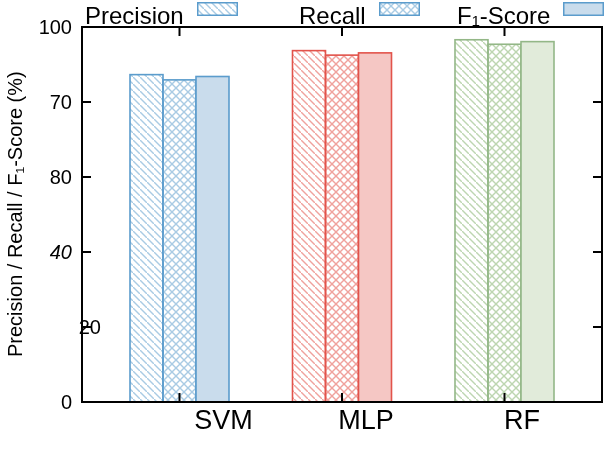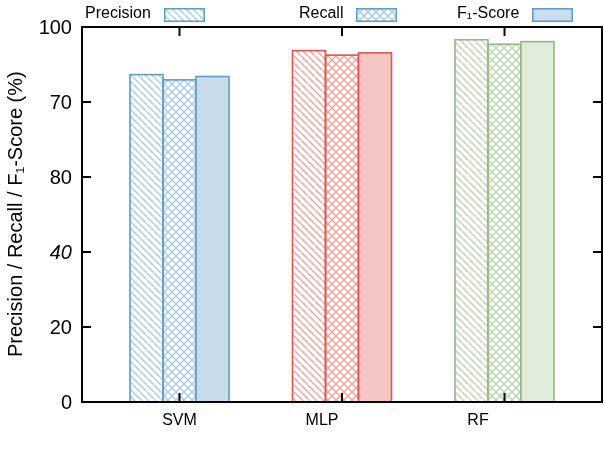--- a/index.html
+++ b/index.html
@@ -6,36 +6,36 @@
   .canvas {
     position:relative; width:604px; height:472px; background:#ffffff;
     font-family:"Liberation Sans", sans-serif; color:#000; overflow:hidden;
   }
   .plot-svg { position:absolute; left:0; top:0; }
   .ytick-label {
     position:absolute; width:60px; text-align:right;
     font-size:20px; line-height:20px; height:20px;
   }
   .xtick-label {
-    position:absolute; font-size:16px; line-height:20px;
-    transform:translateX(-50%); white-space:nowrap;
+    position:absolute; font-size:27px; line-height:20px;
+    transform:translateX(-50%); white-space:nowrap;margin-left:44px;
   }
   .xaxis-title {
     position:absolute; left:82px; width:520px; top:443px;
     text-align:center; font-size:20px;
   }
   .yaxis-title {
     position:absolute; left:2px; top:27px; height:375px; width:26px;
     writing-mode:vertical-rl; transform:rotate(180deg);
     display:flex; align-items:center; justify-content:center;
     font-size:20px; white-space:nowrap;
   }
   .legend-entry {
     position:absolute; top:2px; height:20px;
-    display:flex; align-items:flex-end; font-size:16px; white-space:nowrap;
+    display:flex; align-items:flex-start; font-size:24px; white-space:nowrap;
   }
   .legend-entry .swatch { margin-left:13px; display:block; }
   .le-0 { left:85px; } .le-1 { left:299px; } .le-2 { left:457px; }
 </style>
 </head>
 <body>
 
 <div class="canvas">
 
   <svg class="plot-svg" id="plot" width="604" height="472">
@@ -94,21 +94,21 @@
         <line x1="504.5" y1="401" x2="504.5" y2="393" stroke="#000000" stroke-width="2"></line>
         <line x1="504.5" y1="28" x2="504.5" y2="36" stroke="#000000" stroke-width="2"></line>
       </g>
   </svg>
 
   <div class="yaxis-title">Precision / Recall / F₁-Score (%)</div>
 
 
   <div id="ytick-labels">
       <div class="ytick-label" style="left: 12px; top: 392px;">0</div>
-      <div class="ytick-label" style="left: 12px; top: 317px;">20</div>
+      <div class="ytick-label" style="left: 12px; top: 317px; padding-left: 29px;">20</div>
       <div class="ytick-label" style="left: 12px; top: 242px; font-style: italic;">40</div>
       <div class="ytick-label" style="left: 12px; top: 167px;">80</div>
       <div class="ytick-label" style="left: 12px; top: 92px;">70</div>
       <div class="ytick-label" style="left: 12px; top: 17px;">100</div>
     </div>
   <div id="xtick-labels">
       <div class="xtick-label" style="left: 179.5px; top: 410px;">SVM</div>
       <div class="xtick-label" style="left: 322px; top: 410px;">MLP</div>
       <div class="xtick-label" style="left: 478px; top: 410px;">RF</div>
     </div>

